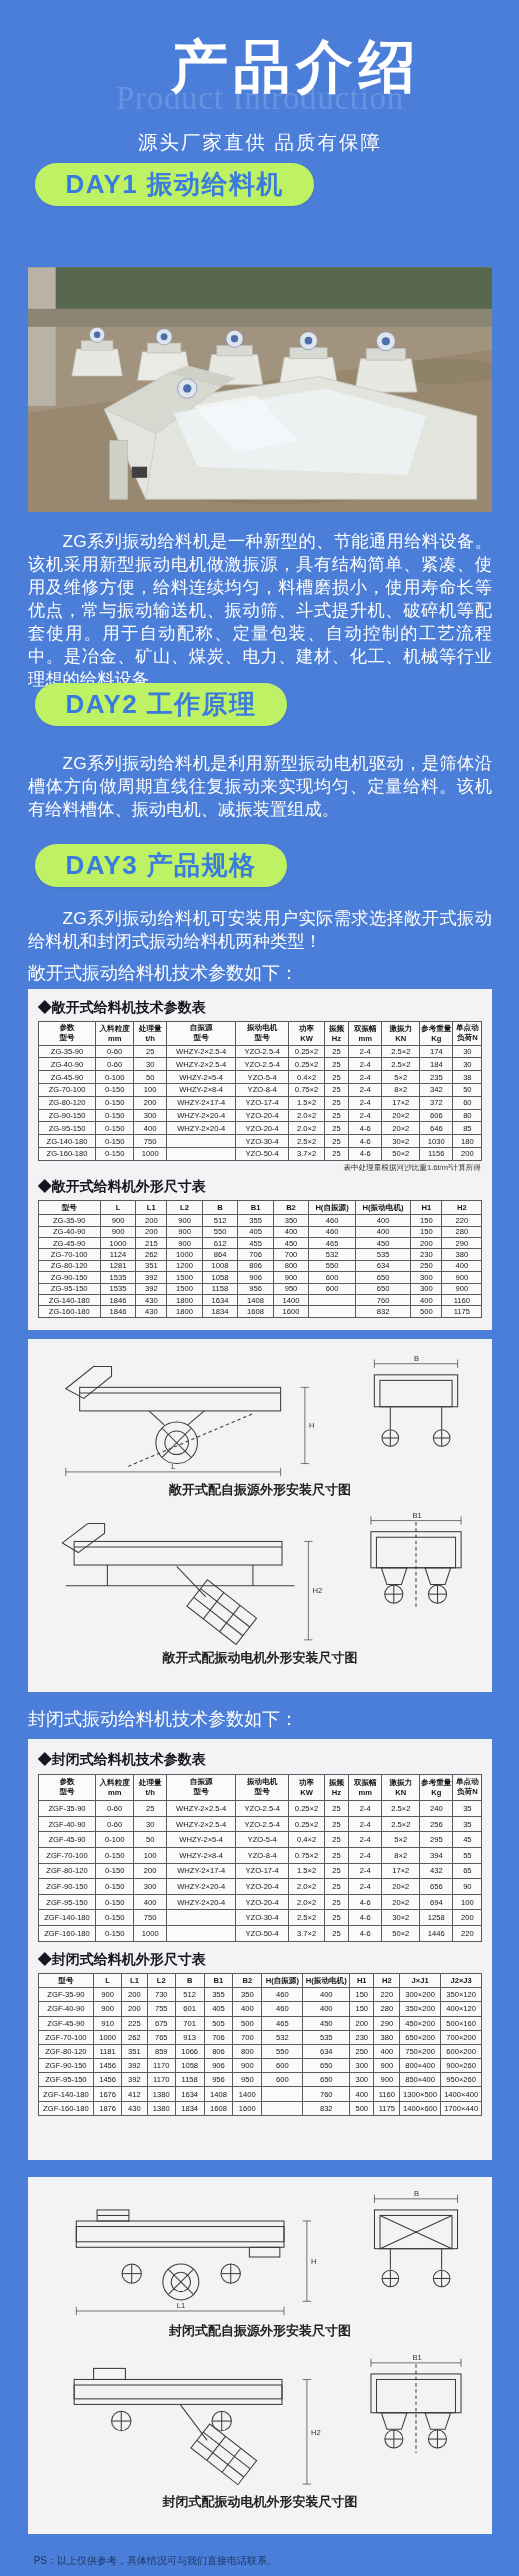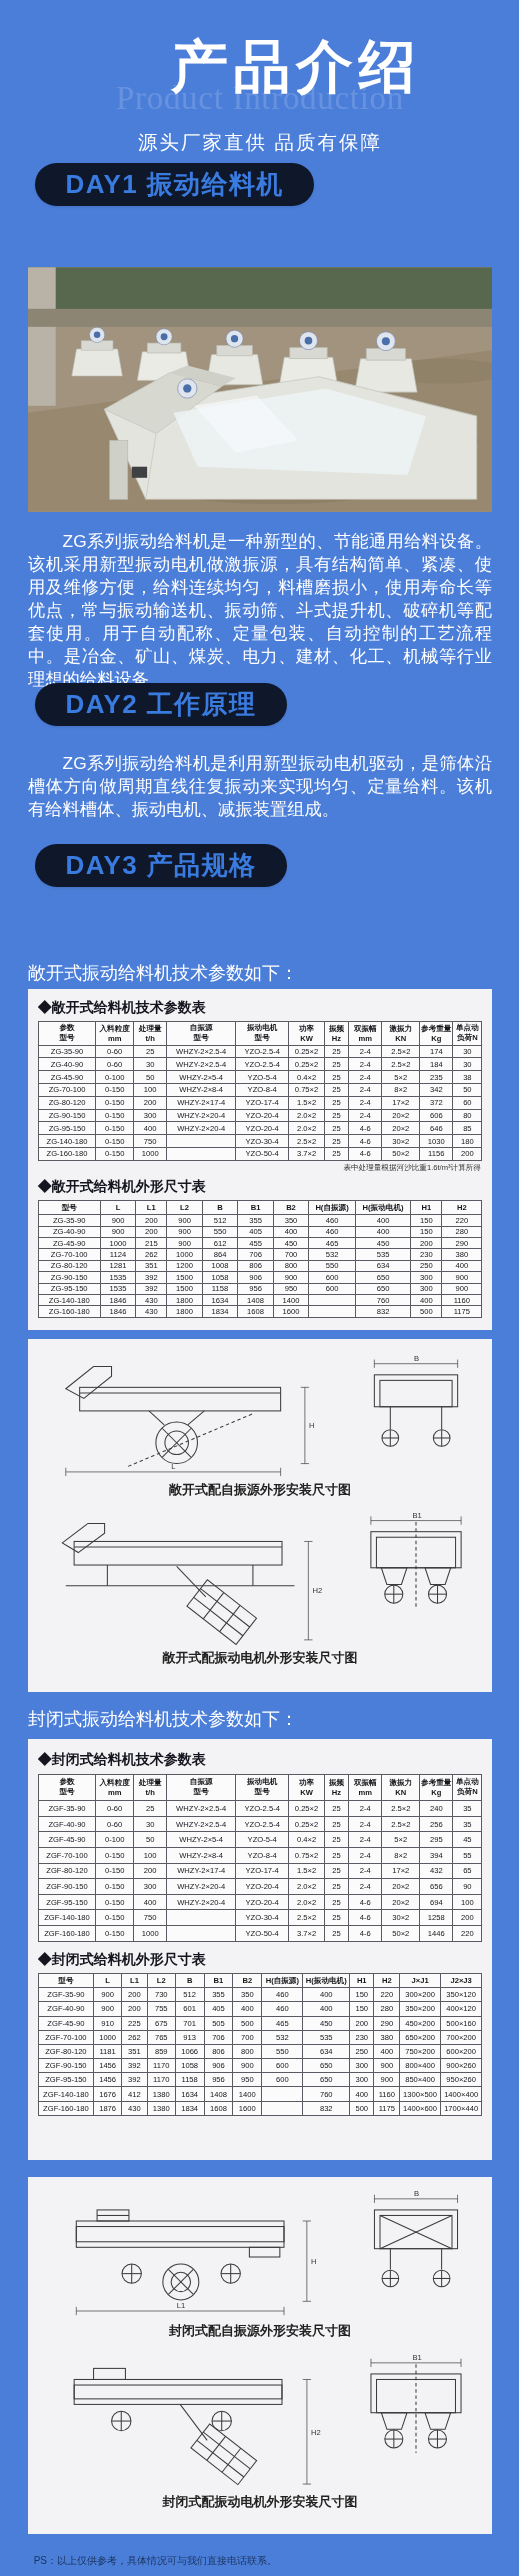--- a/index.html
+++ b/index.html
@@ -17,21 +17,21 @@
     position:absolute;top:33px;left:0;width:100%;margin:0;text-align:center;
     font-family:"Liberation Serif",serif;font-weight:700;font-size:57px;
     color:#ffffff;letter-spacing:5.5px;line-height:1.2;padding-left:36px;
   }
   .subtitle{
     position:absolute;top:129px;left:0;width:100%;text-align:center;
     font-size:19.4px;color:#ffffff;letter-spacing:2.1px;
   }
   
   .badge{
-    position:absolute;left:35px;height:43px;border-radius:22px;background:#0f172a;
+    position:absolute;left:35px;height:43px;border-radius:22px;background:#bef264;
     display:flex;align-items:center;padding:0 30.5px;
     box-shadow:0 1.4px 2.8px rgba(0,0,0,0.08);
   }
   .badge span{font-size:26px;font-weight:700;color:#3a7be0;letter-spacing:1.4px;white-space:nowrap;}
   .b1{top:163px;} .b2{top:683px;} .b3{top:844px;}
   
   .photo{position:absolute;left:28px;top:267px;width:464px;height:245px;overflow:hidden;background:#a2937e;}
   .photo svg{display:block;}
   
   .para{
@@ -144,20 +144,21 @@
   <p class="para p1">ZG系列振动给料机是一种新型的、节能通用给料设备。该机采用新型振动电机做激振源，具有结构简单、紧凑、使用及维修方便，给料连续均匀，料槽磨损小，使用寿命长等优点，常与振动输送机、振动筛、斗式提升机、破碎机等配套使用。用于自动配称、定量包装、自动控制的工艺流程中。是冶金、矿山、煤炭、电力、建材、化工、机械等行业理想的给料设备。</p>
 
   <div class="badge b2">
     <span>DAY2 工作原理</span>
   </div>
   <p class="para p2">ZG系列振动给料机是利用新型振动电机驱动，是筛体沿槽体方向做周期直线往复振动来实现均匀、定量给料。该机有给料槽体、振动电机、减振装置组成。</p>
 
   <div class="badge b3">
     <span>DAY3 产品规格</span>
   </div>
+  <p class="para p3">ZG系列振动给料机可安装用户实际需求选择敞开式振动给料机和封闭式振动给料机两种类型！</p>
 
   <div class="sec-label l1">敞开式振动给料机技术参数如下：</div>
 
   <div class="panel panel1">
     <div class="tbl-title">◆敞开式给料机技术参数表</div>
     <table class="ptable">
       <colgroup>
           <col style="width:13%">
           <col style="width:8.5%">
           <col style="width:7.5%">

